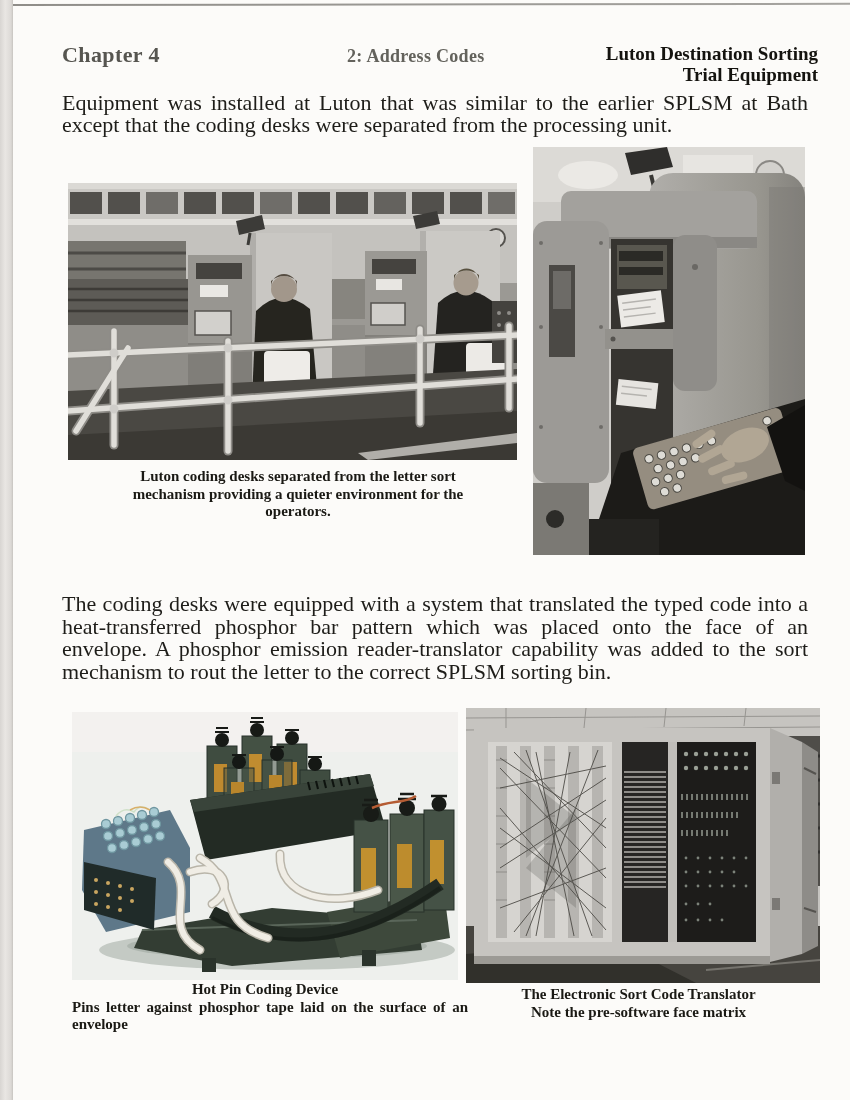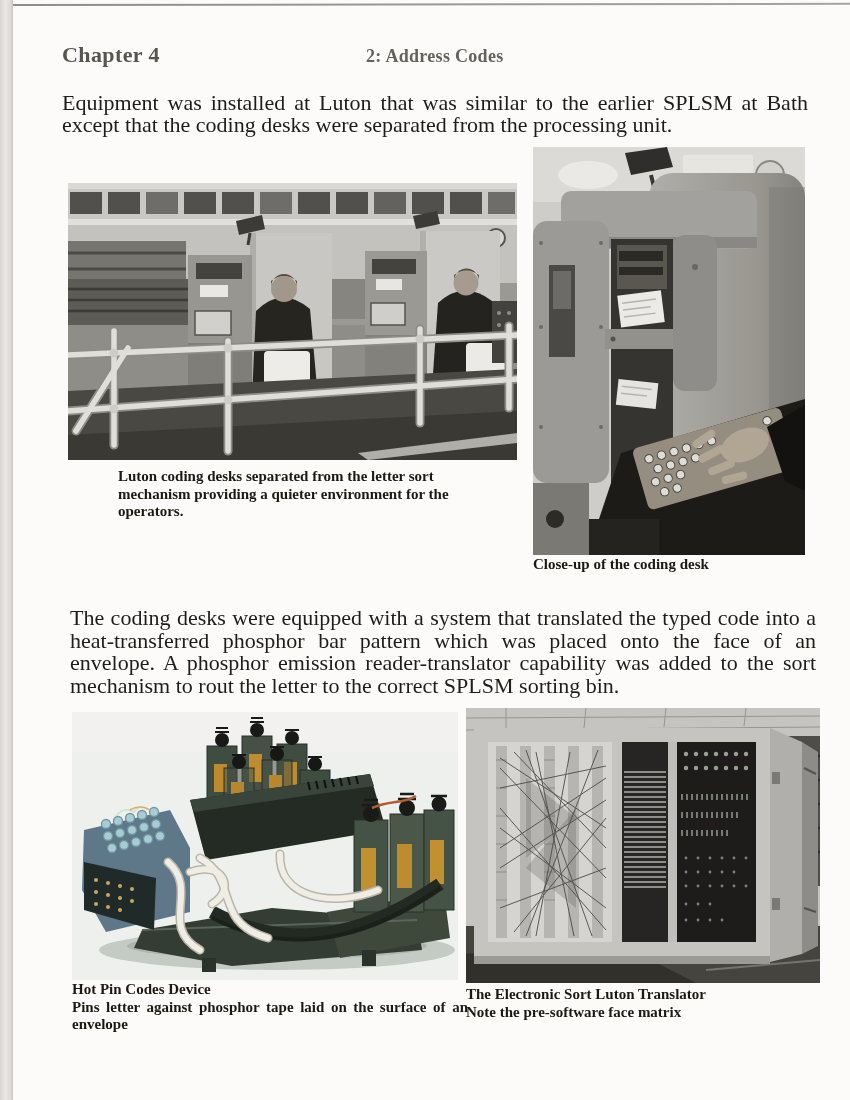--- a/index.html
+++ b/index.html
@@ -18,59 +18,63 @@
     position:absolute;left:13px;top:4px;width:837px;height:2px;
     background:linear-gradient(90deg,#8f8d89,#a6a4a0);
     transform:rotate(-0.08deg);transform-origin:left center;
   }
   .abs{position:absolute;}
   .chapter{
     left:62px;top:42px;font-size:22px;font-weight:bold;color:#565550;
     letter-spacing:0.4px;
   }
   .section{
-    left:366px;top:46px;font-size:18px;font-weight:bold;color:#63625c;
+    left:347px;top:46px;font-size:18px;font-weight:bold;color:#63625c;
     letter-spacing:0.3px;
   }
   .title-block{
     right:32px;top:43px;width:300px;text-align:right;
     font-size:19px;font-weight:bold;color:#14130f;line-height:21px;
   }
   .para{
     text-align:justify;color:#1e1d19;font-size:22px;line-height:22px;
     margin:0;
   }
   .para1{left:62px;top:92px;width:746px;}
-  .para2{left:62px;top:607px;width:746px;line-height:22.5px;margin-left:8px;}
+  .para2{left:62px;top:593px;width:746px;line-height:22.5px;}
   .photo{overflow:hidden;background:#b7b5b1;}
   .photo svg{display:block;width:100%;height:100%;}
   .photo1{left:68px;top:183px;width:449px;height:277px;}
   .photo2{left:533px;top:147px;width:272px;height:408px;}
   .photo3{left:72px;top:712px;width:386px;height:268px;}
   .photo4{left:466px;top:708px;width:354px;height:275px;}
   .cap{
     font-weight:bold;color:#1a1914;font-size:15px;line-height:17.5px;
   }
-  .cap-center{}
+  .cap-center{text-align:center;}
   .cap1{left:118px;top:468px;width:360px;}
   .cap2{left:533px;top:556px;width:272px;}
   .cap3t{left:72px;top:981px;width:386px;}
   .cap3b{left:72px;top:999px;width:396px;text-align:justify;line-height:16.5px;}
   .cap4{left:466px;top:986px;width:345px;}
 </style>
 </head>
 <body>
 
 <div class="page">
 
   <div class="scan-strip"></div>
   <div class="page-edge-top"></div>
 
   <div class="abs chapter">Chapter 4</div>
   <div class="abs section">2: Address Codes</div>
+  <div class="abs title-block">
+    <div>Luton Destination Sorting</div>
+    <div>Trial Equipment</div>
+  </div>
 
   <p class="abs para para1">Equipment was installed at Luton that was similar to the earlier SPLSM at Bath except that the coding desks were separated from the processing unit.</p>
 
   <div class="abs photo photo1">
     <svg viewBox="0 0 449 277" preserveAspectRatio="none">
       <rect width="449" height="277" fill="#a8a6a1"></rect>
       <rect x="0" y="0" width="449" height="42" fill="#dbd9d5"></rect>
       <rect x="0" y="6" width="449" height="30" fill="#cac8c4"></rect>
       <g fill="#52504c">
         <rect x="2" y="9" width="32" height="22"></rect>
@@ -255,21 +259,20 @@
         <rect x="158" y="296" width="26" height="8" rx="4" transform="rotate(-35 158 296)"></rect>
         <rect x="164" y="310" width="28" height="8" rx="4" transform="rotate(-28 164 310)"></rect>
         <rect x="174" y="322" width="28" height="8" rx="4" transform="rotate(-22 174 322)"></rect>
         <rect x="188" y="330" width="26" height="8" rx="4" transform="rotate(-14 188 330)"></rect>
       </g>
       <polygon points="272,258 234,280 252,334 272,344" fill="#131210"></polygon>
     </svg>
   </div>
 
   <div class="abs cap cap-center cap1">Luton coding desks separated from the letter sort mechanism providing a quieter environment for the operators.</div>
-  <div class="abs cap cap-center cap2">Close-up of the coding desk</div>
 
   <p class="abs para para2">The coding desks were equipped with a system that translated the typed code into a heat-transferred phosphor bar pattern which was placed onto the face of an envelope. A phosphor emission reader-translator capability was added to the sort mechanism to rout the letter to the correct SPLSM sorting bin.</p>
 
   <div class="abs photo photo3">
     <svg viewBox="0 0 386 268" preserveAspectRatio="none">
       <rect width="386" height="268" fill="#eef0ed"></rect>
       <rect width="386" height="40" fill="#f3f1ef"></rect>
       <ellipse cx="205" cy="238" rx="178" ry="20" fill="#c4cac4"></ellipse>
       <ellipse cx="205" cy="234" rx="150" ry="13" fill="#aeb6af"></ellipse>
       <polygon points="70,218 200,196 345,208 350,238 160,254 62,236" fill="#333d33"></polygon>
@@ -600,20 +603,20 @@
 
       <polygon points="304,20 336,34 336,246 304,254" fill="#b1afab"></polygon>
       <polygon points="336,34 352,44 352,238 336,246" fill="#8e8c88"></polygon>
       <line x1="338" y1="60" x2="350" y2="66" stroke="#55534f" stroke-width="2"></line>
       <line x1="338" y1="200" x2="350" y2="204" stroke="#55534f" stroke-width="2"></line>
       <rect x="306" y="64" width="8" height="12" fill="#7b7975"></rect>
       <rect x="306" y="190" width="8" height="12" fill="#7b7975"></rect>
     </svg>
   </div>
 
-  <div class="abs cap cap-center cap3t">Hot Pin Codes Device</div>
+  <div class="abs cap cap-center cap3t">Hot Pin Coding Device</div>
   <div class="abs cap cap3b">Pins letter against phosphor tape laid on the surface of an envelope</div>
   <div class="abs cap cap-center cap4">
-    <div>The Electronic Sort Luton Translator</div>
+    <div>The Electronic Sort Code Translator</div>
     <div>Note the pre-software face matrix</div>
   </div>
 
 </div>
 
 </body></html>

